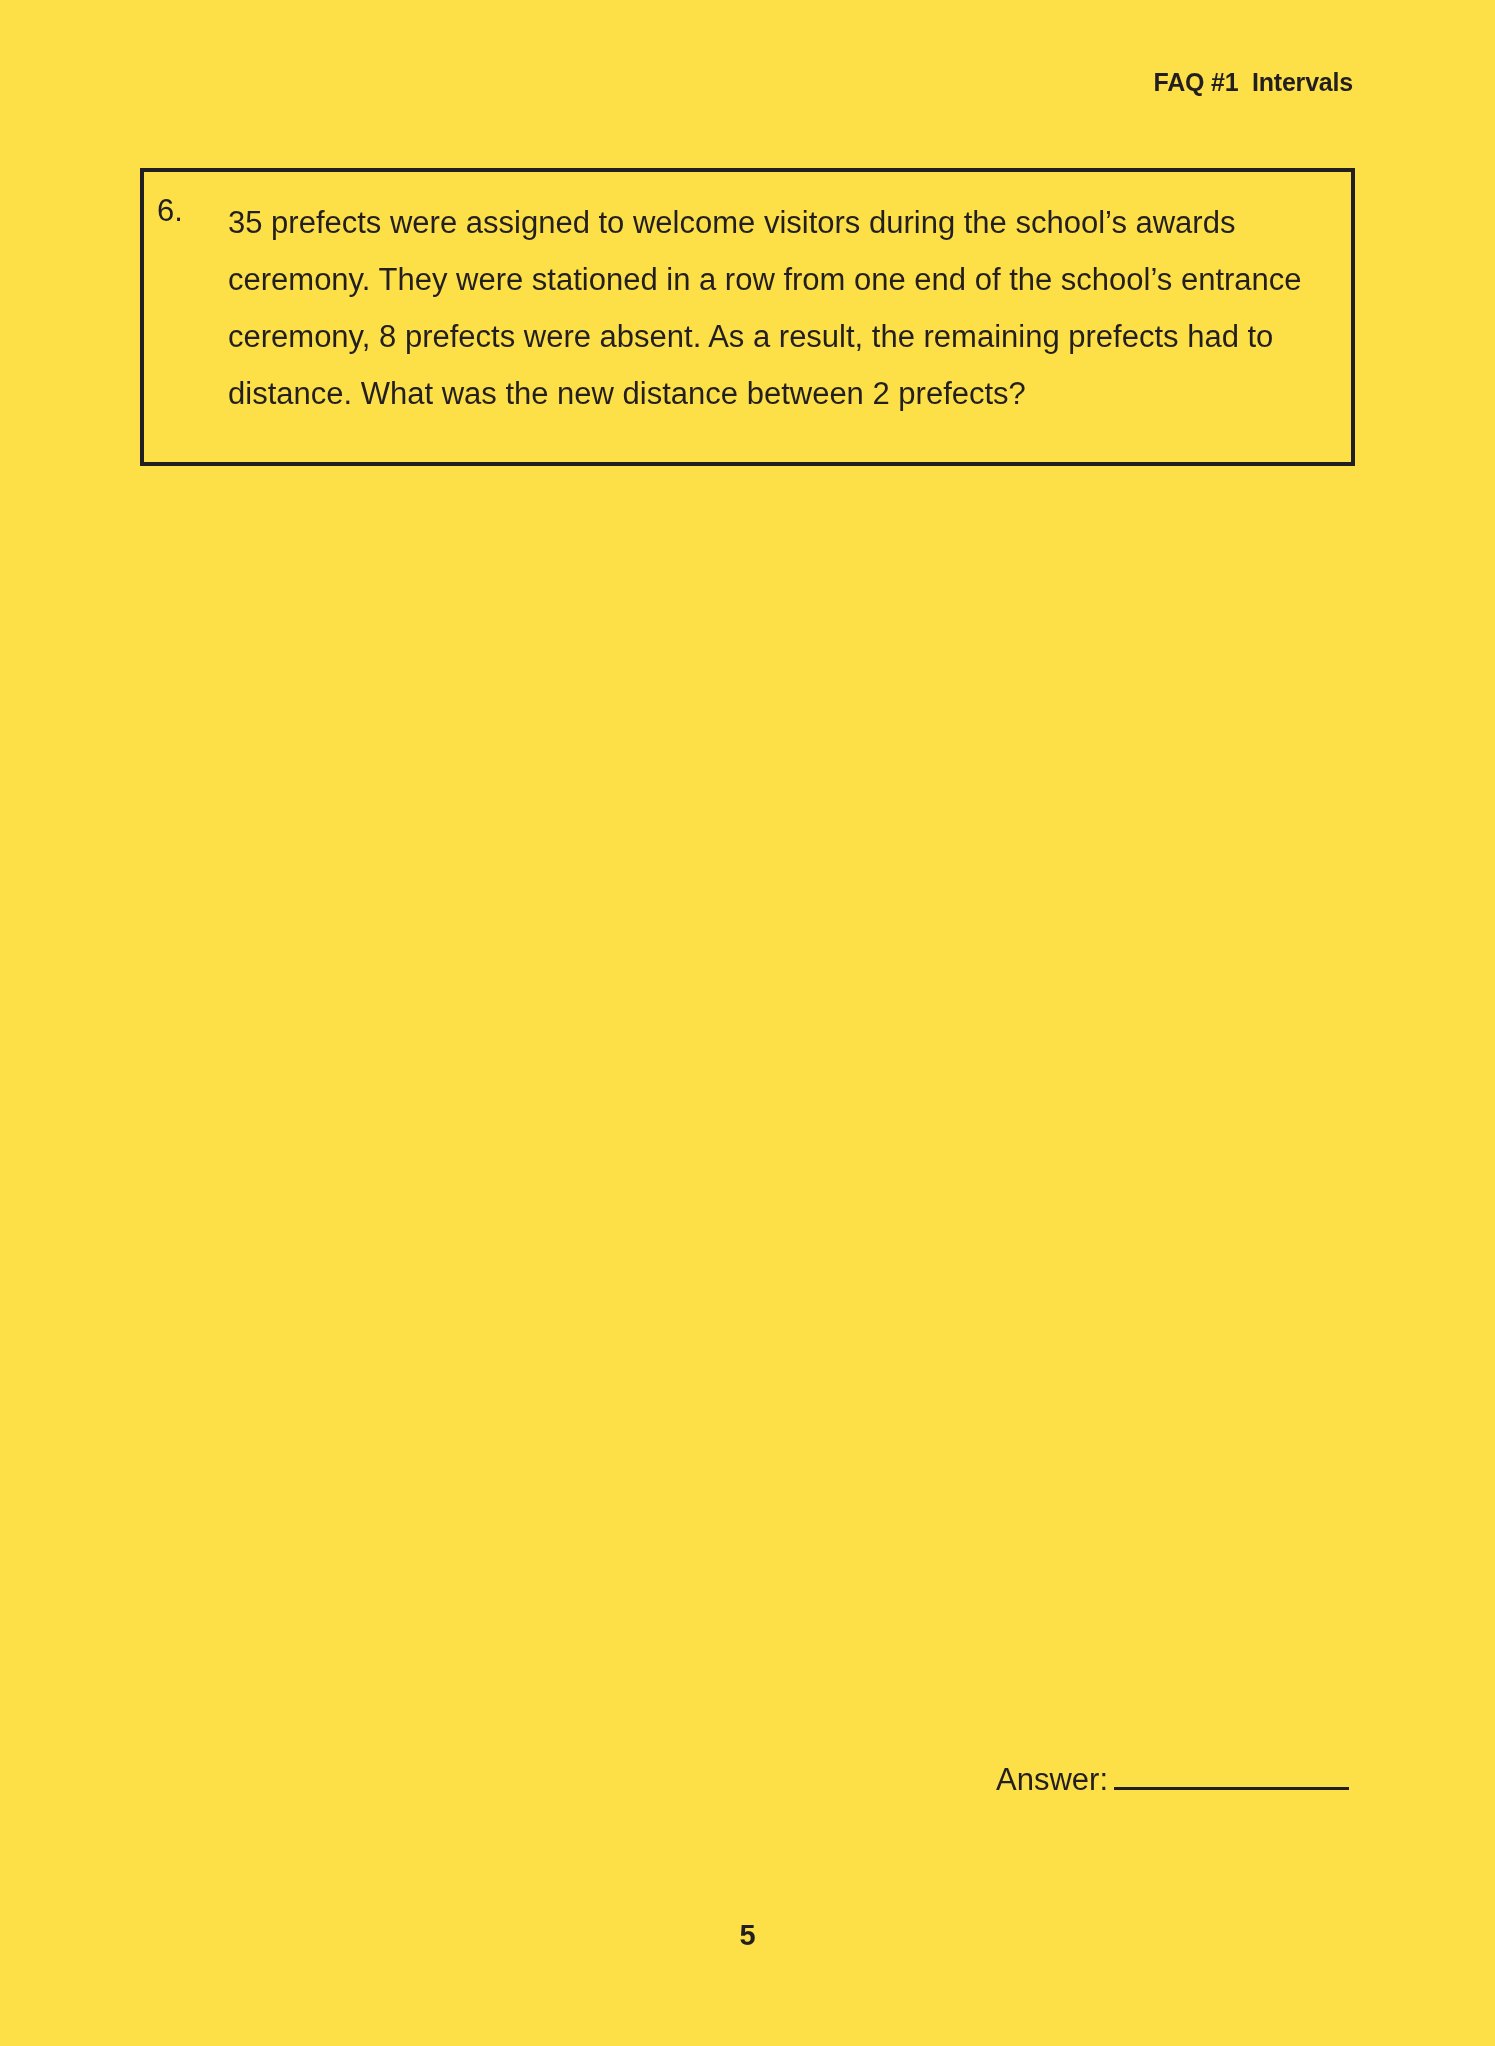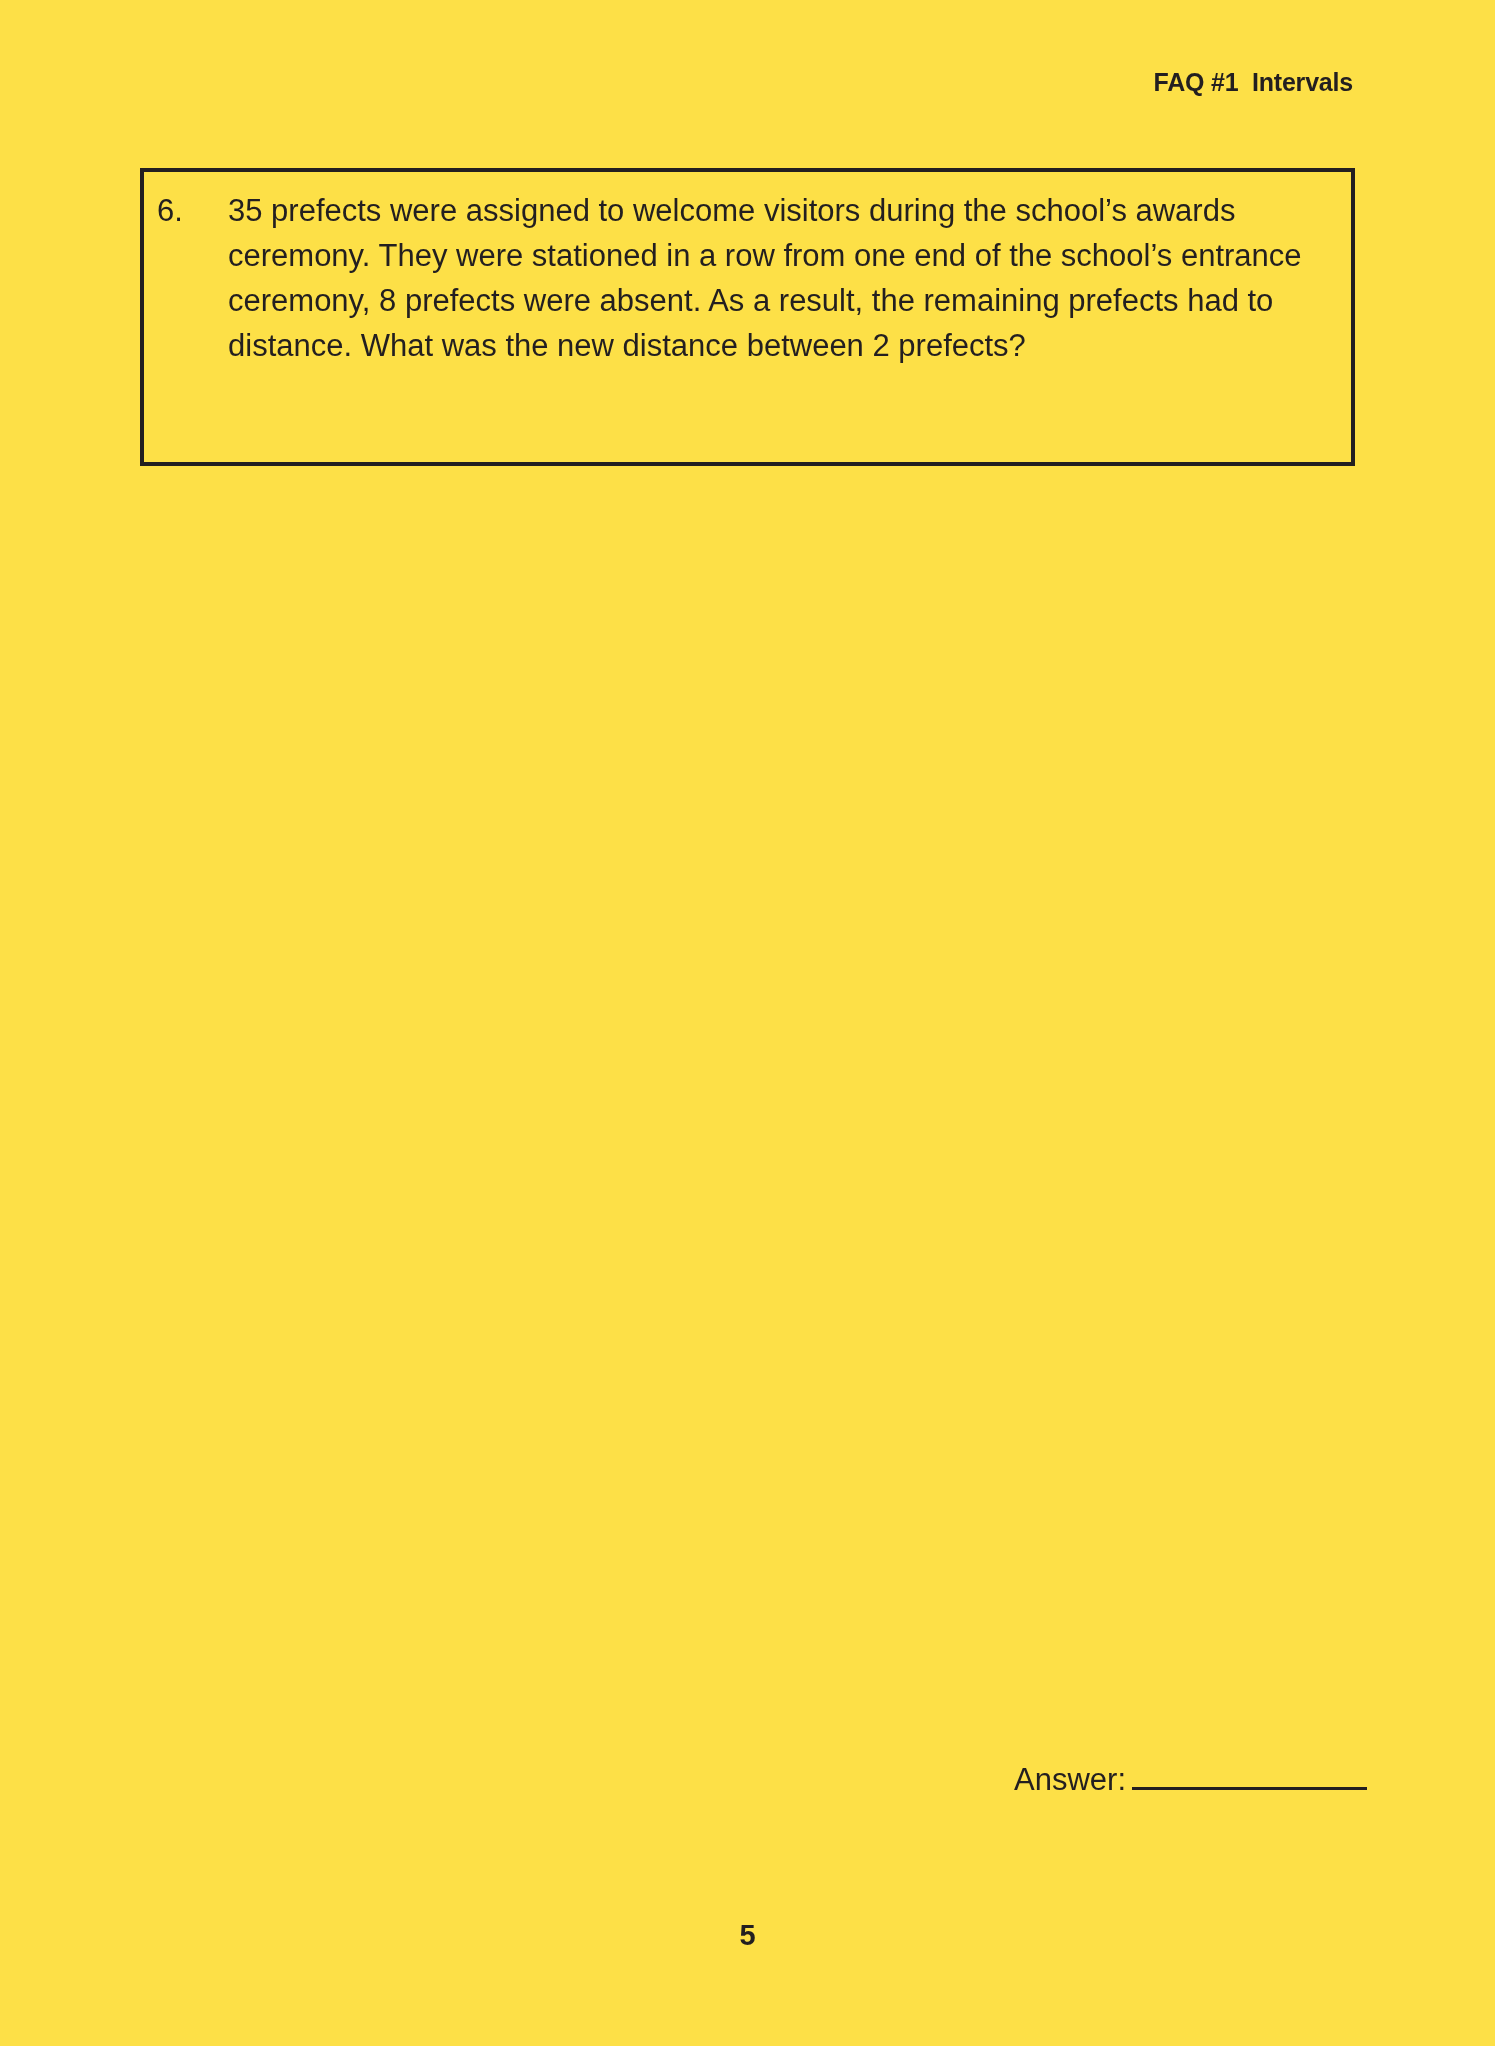--- a/index.html
+++ b/index.html
@@ -37,25 +37,25 @@
   .qnum {
     flex: 0 0 71px;
     font-size: 31px;
     line-height: 45px;
   }
   .qtext {
     flex: 1 1 auto;
     font-size: 31px;
     line-height: 45px;
   }
-  .qline { white-space: pre; }
+  .qline { white-space: pre; margin-top: 12px; }
   .answer-row {
     position: absolute;
     top: 1760px;
-    right: 128px;
+    right: 146px;
     font-size: 31px;
     line-height: 40px;
     white-space: nowrap;
   }
   .answer-label { display: inline-block; vertical-align: baseline; }
   .answer-line {
     display: inline-block;
     vertical-align: baseline;
     width: 235px;
     height: 30px;

